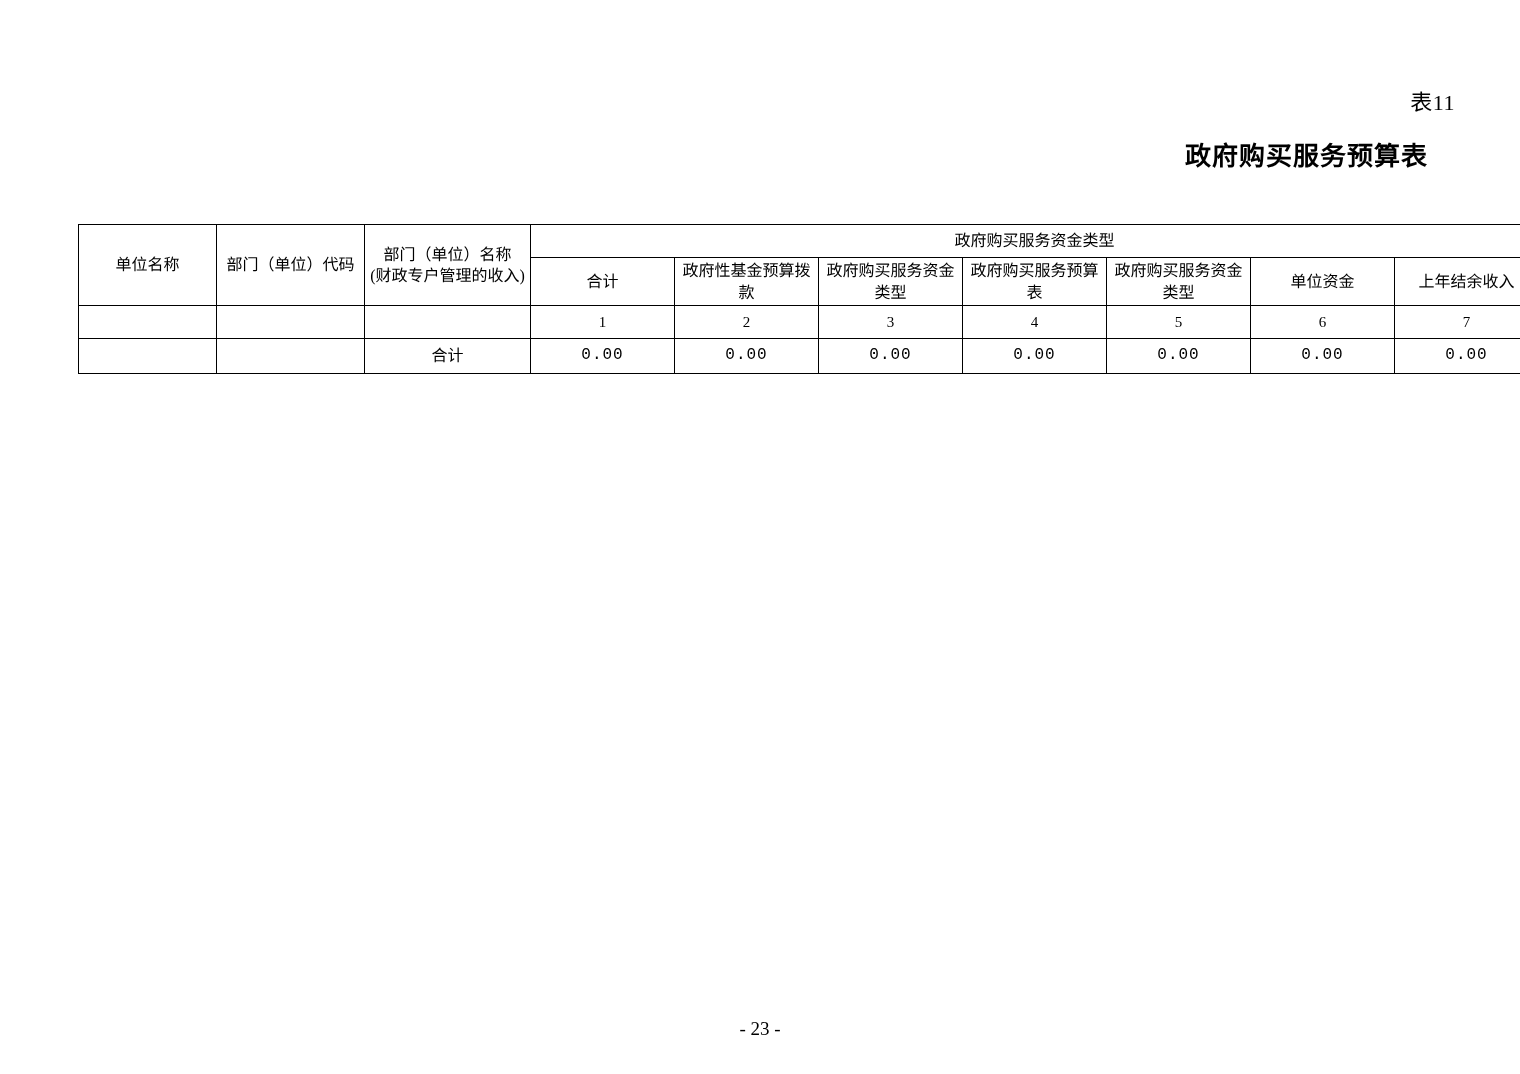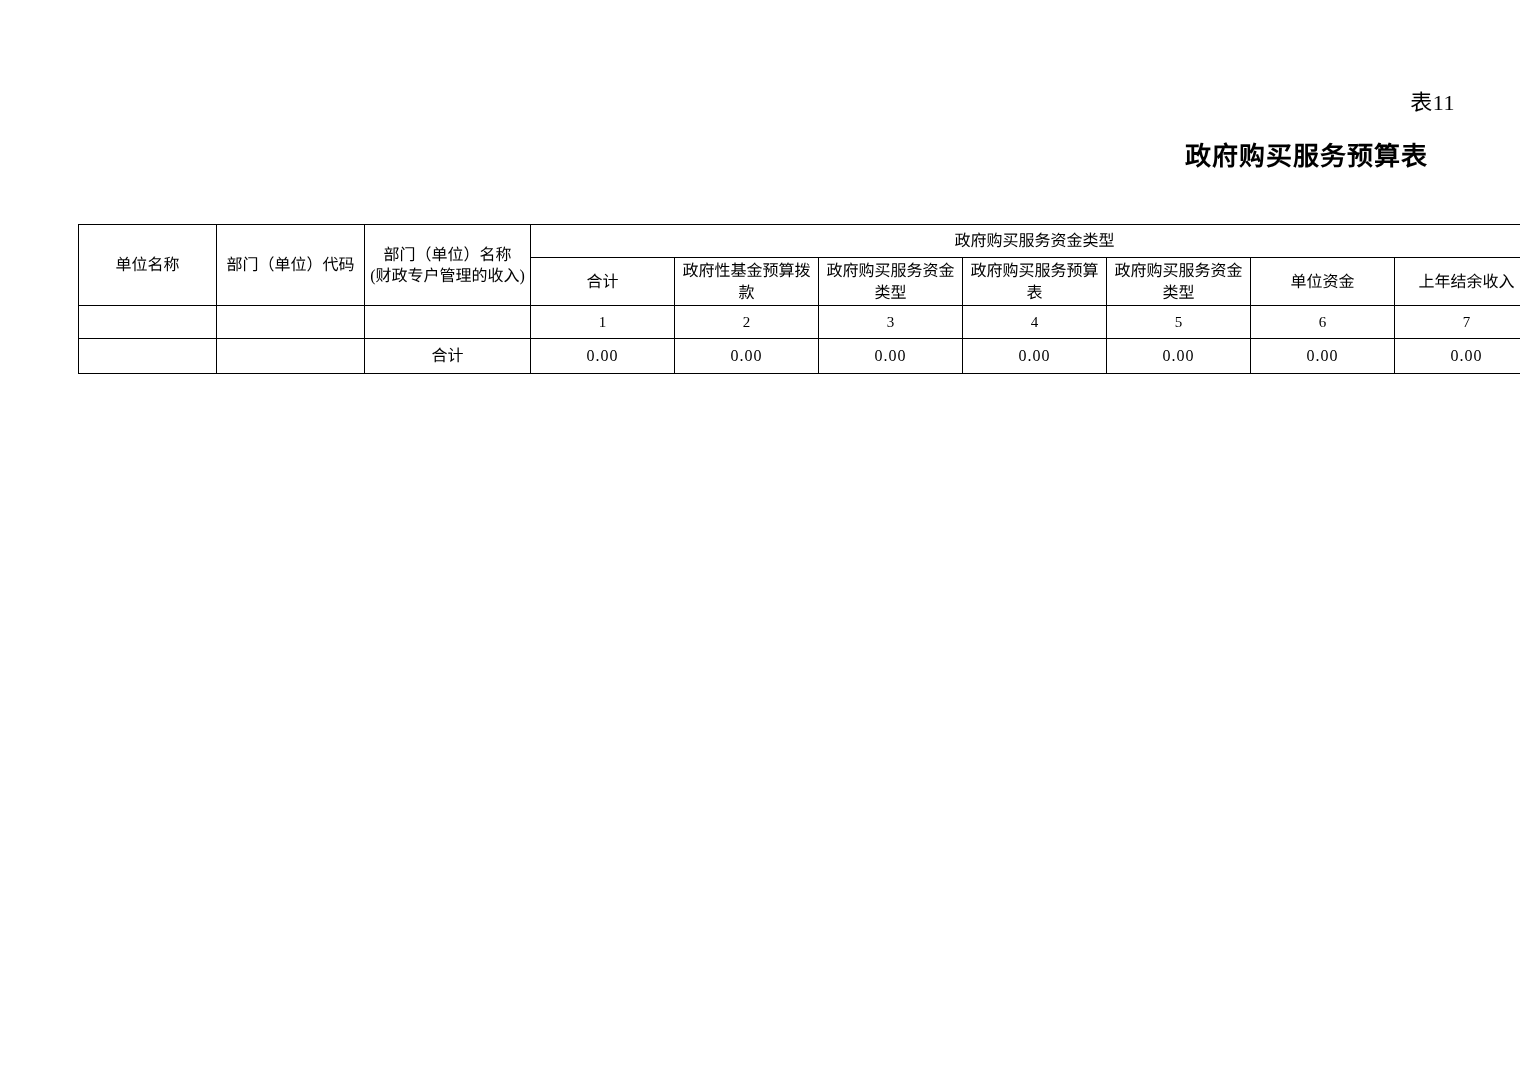--- a/index.html
+++ b/index.html
@@ -88,21 +88,21 @@
   table.budget th.numrow {
     height: 28px;
     font-size: 15px;
   }
   table.budget td.datarow {
     height: 30px;
   }
   td.num {
     text-align: right;
     padding-right: 8px;
-    font-family: Liberation Serif, serif;
+    font-family: Liberation Mono, monospace;
     letter-spacing: 1px;
   }
   td.namecell {
     text-align: left;
     padding-left: 12px;
   }
   .note {
     position: absolute;
     top: 371px;
     left: 78px;
@@ -187,14 +187,15 @@
         <td class="datarow num">0.00</td>
         <td class="datarow num">0.00</td>
         <td class="datarow num">0.00</td>
         <td class="datarow num">0.00</td>
         <td class="datarow num">0.00</td>
       </tr>
     </tbody>
   </table>
 
 
+  <div class="page-number">- 23 -</div>
 
 </div>
 
 </body></html>

